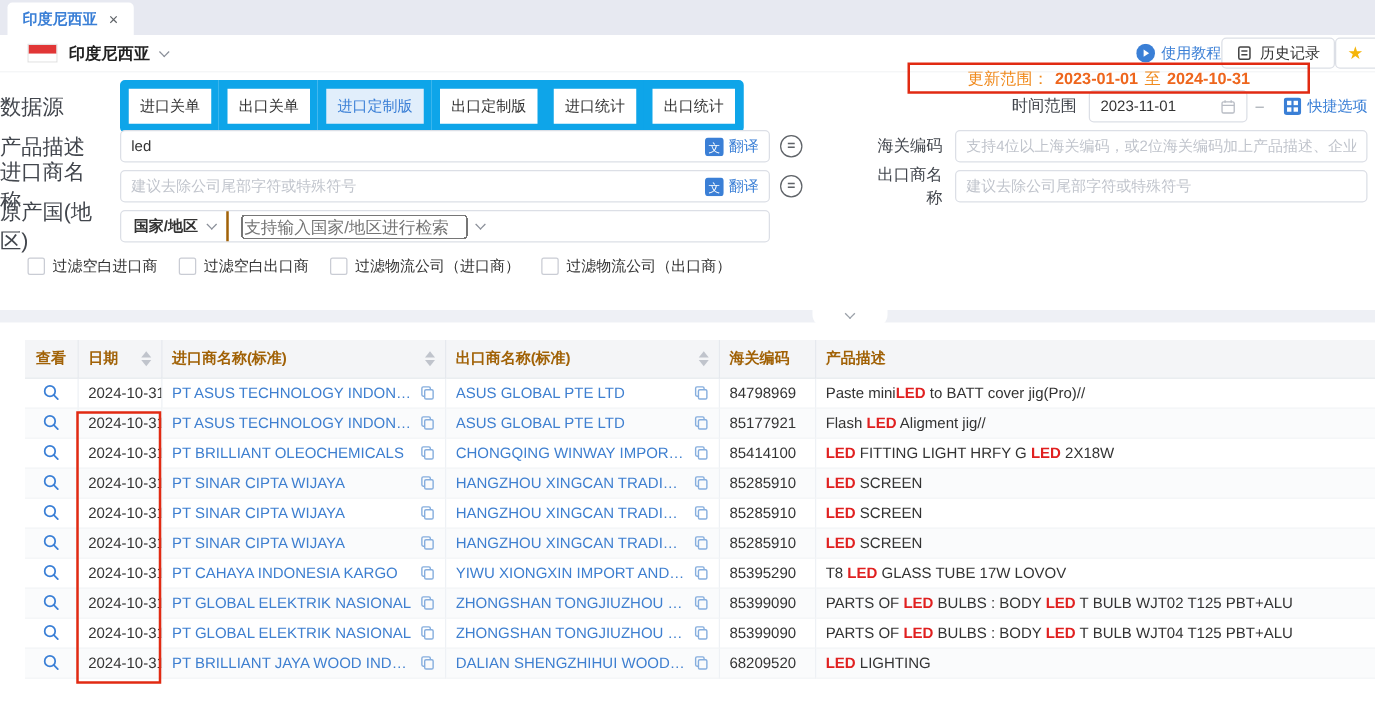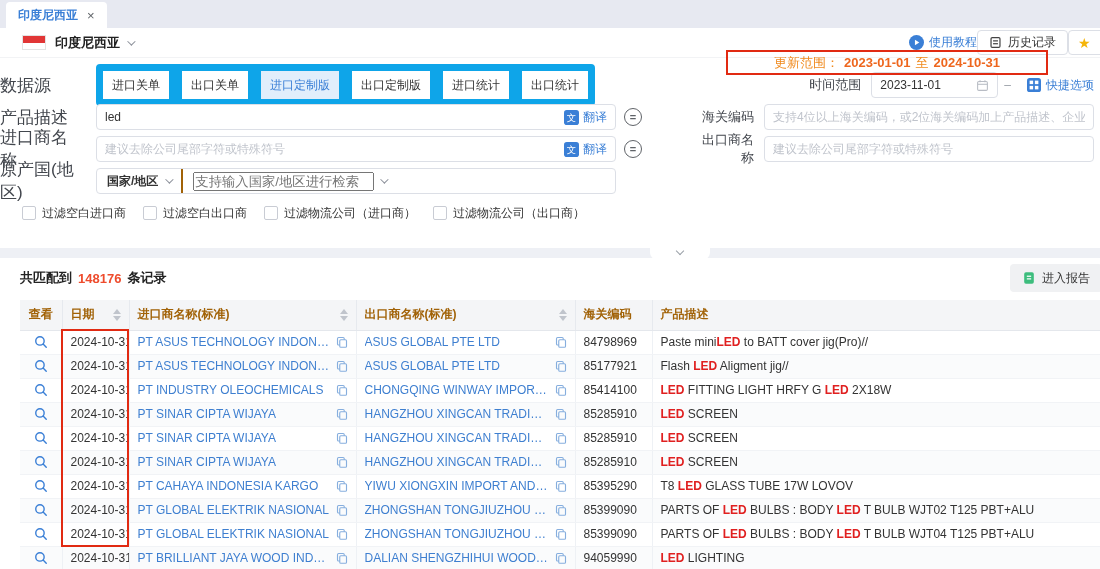--- a/index.html
+++ b/index.html
@@ -239,35 +239,20 @@
         <span>过滤物流公司（出口商）</span>
       </span>
     </div>
 
   <div class="collapse-handle">
     <span class="chev"></span>
   </div>
 </div>
 
 <div class="results-panel">
-  <div class="results-bar">
-    <span class="match-text">
-      <span>共匹配到</span>
-      <span class="match-count">148176</span>
-      <span>条记录</span>
-    </span>
-    <span class="report-btn">
-      <svg width="14" height="14" viewBox="0 0 16 16">
-          <rect x="2.5" y="1.5" width="11" height="13" rx="2" fill="#3dbd7d"></rect>
-          <line x1="5.5" y1="6" x2="10.5" y2="6" stroke="#fff" stroke-width="1.4"></line>
-          <line x1="5.5" y1="9" x2="10.5" y2="9" stroke="#fff" stroke-width="1.4"></line>
-        </svg>
-      <span>进入报告</span>
-    </span>
-  </div>
 
   <div class="tbl-wrap">
     <table>
       <colgroup>
         <col style="width:42px">
           <col style="width:67px">
           <col style="width:227px">
         <col style="width:219px">
           <col style="width:77px">
           <col style="width:448px">
@@ -362,21 +347,21 @@
             <td>Flash <span class="hl-led">LED</span> Aligment jig//</td>
           </tr>
           <tr>
             <td class="view-cell"><svg width="14" height="14" viewBox="0 0 16 16">
                 <circle cx="6.8" cy="6.8" r="4.8" fill="none" stroke="#3a7fd6" stroke-width="1.6"></circle>
                 <line x1="10.4" y1="10.4" x2="14" y2="14" stroke="#3a7fd6" stroke-width="1.6" stroke-linecap="round"></line>
               </svg></td>
             <td>2024-10-31</td>
             <td>
               <span class="cell-flex">
-                <span class="co-link">PT INDUSTRY OLEOCHEMICALS</span>
+                <span class="co-link">PT BRILLIANT OLEOCHEMICALS</span>
                 <svg class="copy-ic" width="12" height="12" viewBox="0 0 16 16">
                   <rect x="5" y="5" width="9" height="10" rx="1.5" fill="none" stroke="#86aede" stroke-width="1.5"></rect>
                   <path d="M11 5V3.5A1.5 1.5 0 0 0 9.5 2H3.5A1.5 1.5 0 0 0 2 3.5v7A1.5 1.5 0 0 0 3.5 12H5" fill="none" stroke="#86aede" stroke-width="1.5"></path>
                 </svg>
               </span>
             </td>
             <td>
               <span class="cell-flex">
                 <span class="co-link">CHONGQING WINWAY IMPORT AND E...</span>
                 <svg class="copy-ic" width="12" height="12" viewBox="0 0 16 16">
@@ -567,21 +552,21 @@
             </td>
             <td>
               <span class="cell-flex">
                 <span class="co-link">DALIAN SHENGZHIHUI WOOD INDUST...</span>
                 <svg class="copy-ic" width="12" height="12" viewBox="0 0 16 16">
                   <rect x="5" y="5" width="9" height="10" rx="1.5" fill="none" stroke="#86aede" stroke-width="1.5"></rect>
                   <path d="M11 5V3.5A1.5 1.5 0 0 0 9.5 2H3.5A1.5 1.5 0 0 0 2 3.5v7A1.5 1.5 0 0 0 3.5 12H5" fill="none" stroke="#86aede" stroke-width="1.5"></path>
                 </svg>
               </span>
             </td>
-            <td>94059990</td>
+            <td>68209520</td>
             <td><span class="hl-led">LED</span> LIGHTING</td>
           </tr>
         </tbody>
     </table>
   </div>
 </div>
 
 <div class="red-box-dates"></div>
 
 </body></html>

